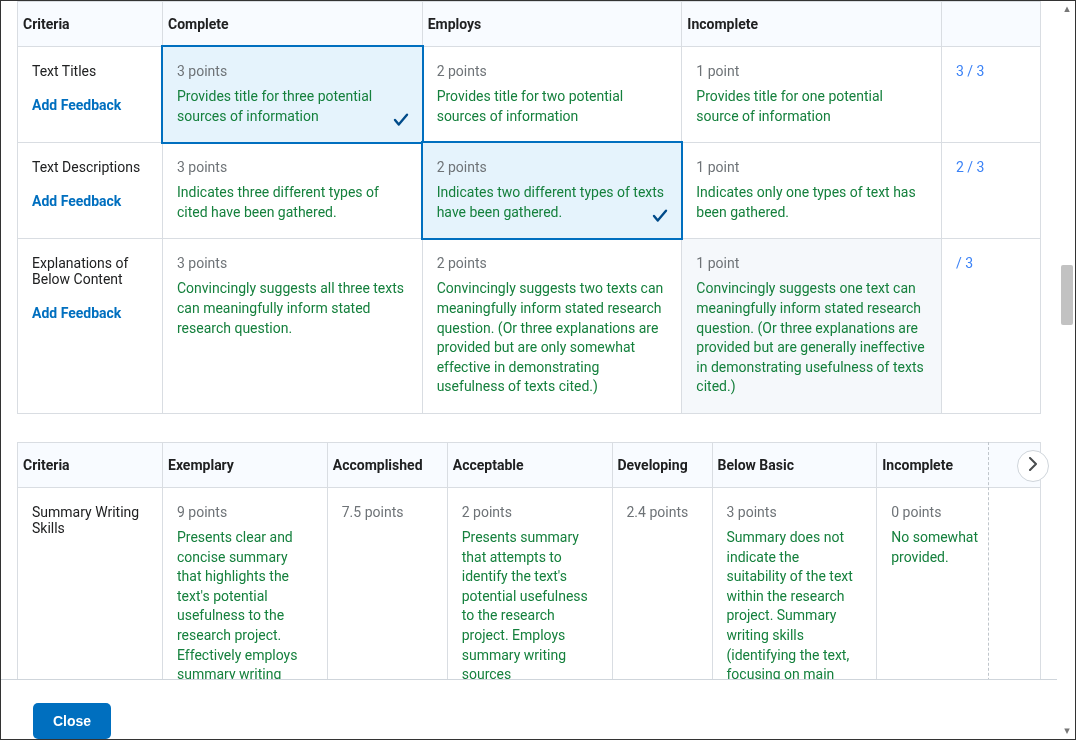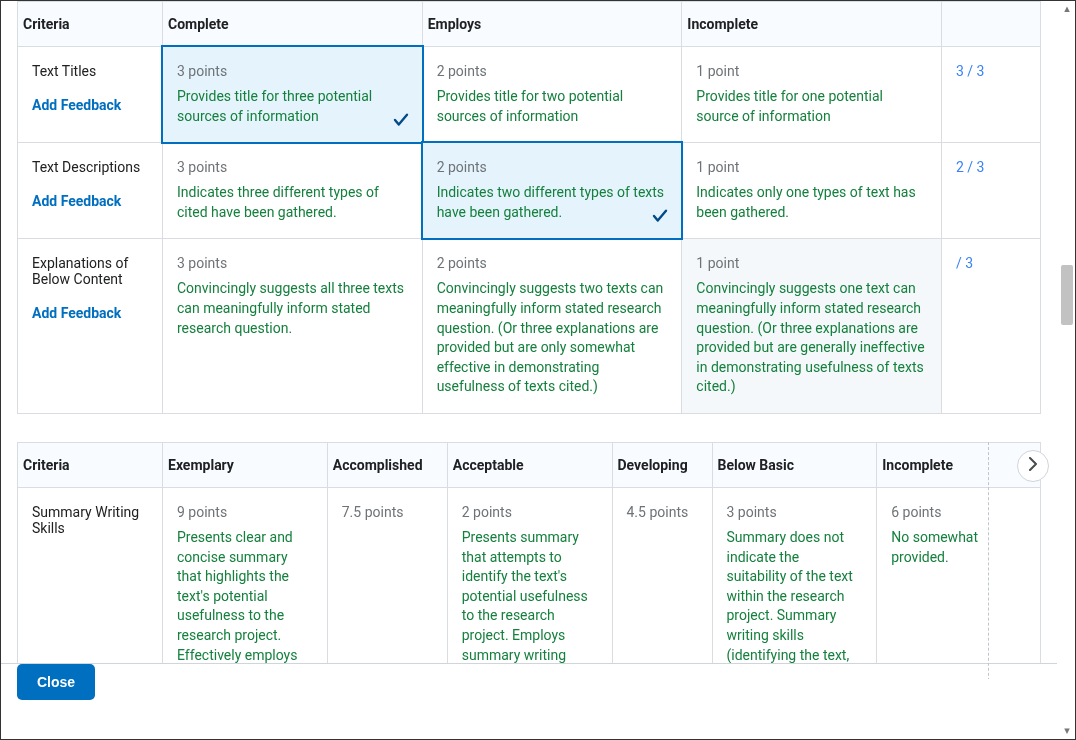--- a/index.html
+++ b/index.html
@@ -101,27 +101,27 @@
     right:52px;
     width:0;
     border-left:1px dashed #bfc5cb;
     bottom:0;
     z-index:2;
   }
 
   
   .footer-bar {
     position:absolute;
-    left:0; right:18px; bottom:16px;
+    left:0; right:18px; bottom:0;
     height:60px;
     border-top:1px solid #cfd5db;
     background:#fff;
     display:flex;
-    align-items:flex-start;
-    padding-left:16px;
+    align-items:flex-end;
+    padding-left:32px;
   }
   .btn-primary {
     background:#006fbf;
     color:#fff;
     font-weight:700;
     border:none;
     border-radius:5px;
     padding:10px 20px;
     font-size:14px;
     cursor:pointer;
@@ -285,29 +285,29 @@
           </td>
           <td class="level-cell">
             <div class="points-label">7.5 points</div>
             <div class="level-desc"></div>
           </td>
           <td class="level-cell">
             <div class="points-label">2 points</div>
             <div class="level-desc">Presents summary that attempts to identify the text's potential usefulness to the research project. Employs summary writing sources</div>
           </td>
           <td class="level-cell">
-            <div class="points-label">4.5 points</div>
+            <div class="points-label">2.4 points</div>
             <div class="level-desc"></div>
           </td>
           <td class="level-cell">
             <div class="points-label">3 points</div>
             <div class="level-desc">Summary does not indicate the suitability of the text within the research project. Summary writing skills (identifying the text, focusing on main</div>
           </td>
           <td class="level-cell">
-            <div class="points-label">6 points</div>
+            <div class="points-label">0 points</div>
             <div class="level-desc">No somewhat provided.</div>
           </td>
         </tr>
       </tbody>
     </table>
   </div>
 
 </div>
 
 <div class="footer-bar">

